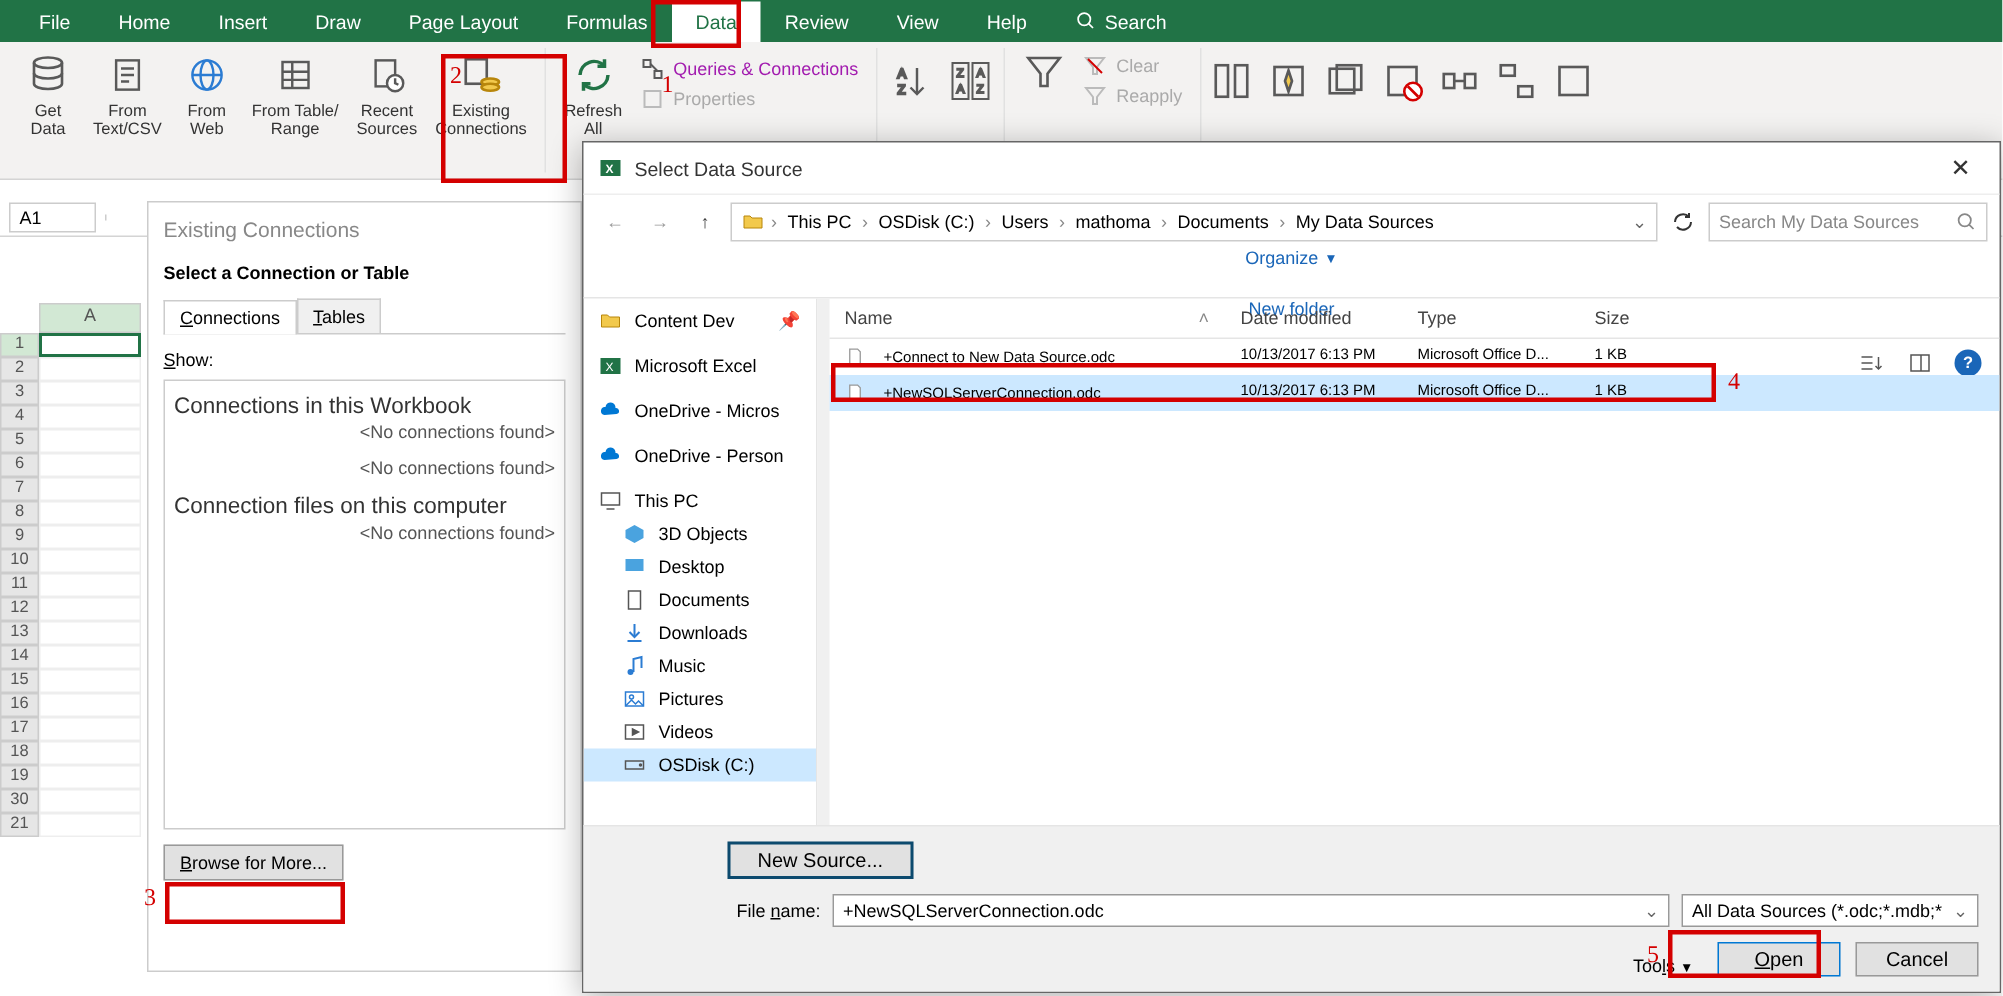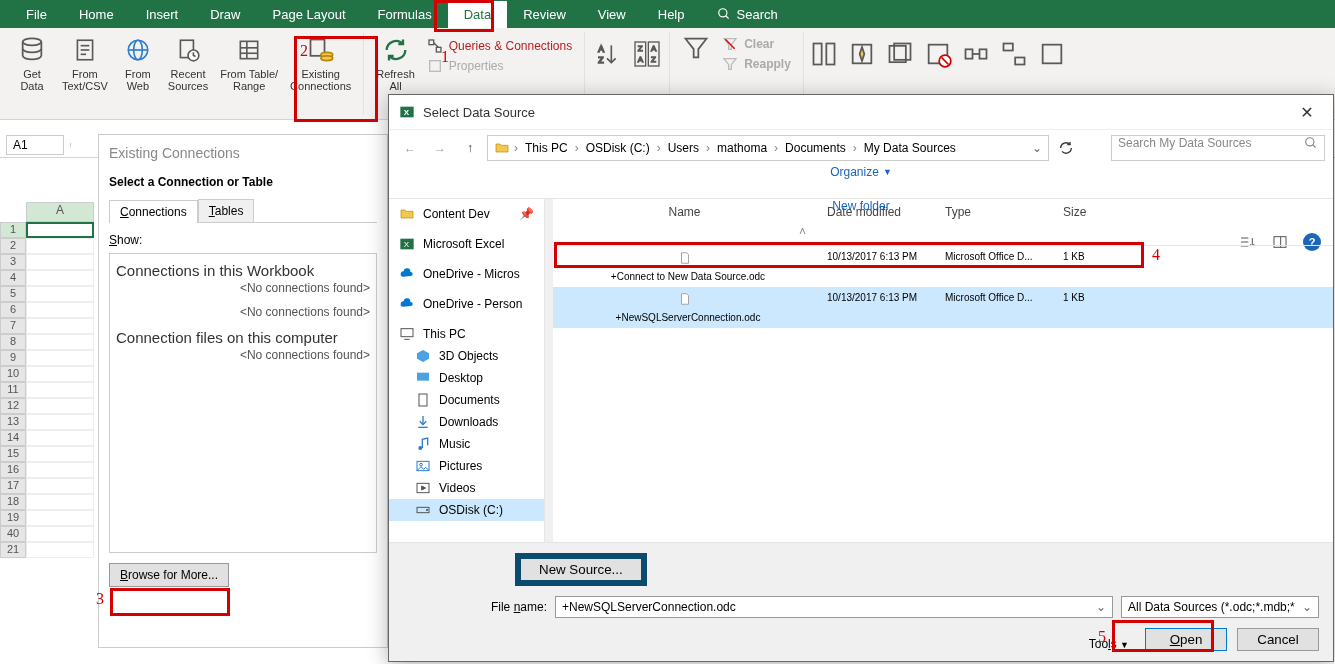--- a/index.html
+++ b/index.html
@@ -7,21 +7,21 @@
 
 
 .ribbon-tabs { background: #217346; height: 28px; display: flex; align-items: center; color: #fff; font-size: 13px; padding-left: 10px; }
 .ribbon-tab { padding: 6px 16px; cursor: pointer; }
 .ribbon-tab.active { background: #fff; color: #217346; }
 .search-tab { display: flex; align-items: center; gap: 6px; }
 .ribbon-body { background: #f3f2f1; height: 92px; border-bottom: 1px solid #d4d4d4; display: flex; padding: 4px 8px; }
 .ribbon-btn { display: flex; flex-direction: column; align-items: center; font-size: 11px; color: #333; text-align: center; padding: 2px 6px; cursor: pointer; min-width: 48px; }
 .ribbon-btn-icon { width: 32px; height: 32px; display: flex; align-items: center; justify-content: center; margin-bottom: 2px; }
 .ribbon-row { display: flex; justify-content: center; }
-.ribbon-small { display: flex; align-items: center; font-size: 12px; color: #b91c1c; padding: 2px 6px; gap: 6px; }
+.ribbon-small { display: flex; align-items: center; font-size: 12px; color: #a21caf; padding: 2px 6px; gap: 6px; }
 .ribbon-small.disabled { color: #aaa; }
 .ribbon-small-icon { width: 16px; height: 16px; }
 
 
 .formula-bar { height: 26px; border-bottom: 1px solid #d4d4d4; display: flex; align-items: center; font-size: 12px; }
 .name-box { width: 58px; border: 1px solid #ccc; padding: 2px 6px; margin: 2px 6px; }
 .fx-area { flex: 1; border-left: 1px solid #ccc; padding: 2px 6px; }
 
 
 .grid { position: relative; }
@@ -55,43 +55,43 @@
 .dialog { position: absolute; left: 388px; top: 94px; width: 946px; height: 568px; background: #fff; border: 1px solid #666; box-shadow: 0 4px 20px rgba(0,0,0,0.3); font-size: 12px; display: flex; flex-direction: column; }
 .dlg-title { height: 34px; display: flex; align-items: center; padding: 0 10px; font-size: 13px; gap: 8px; color:#333; }
 .dlg-close { margin-left: auto; width: 32px; text-align: center; font-size: 16px; cursor: pointer; color:#333; }
 .dlg-nav { height: 36px; display: flex; align-items: center; padding: 0 8px; gap: 4px; border-top:1px solid #eee; }
 .dlg-nav-btn { width: 26px; height: 26px; display: flex; align-items: center; justify-content: center; color: #999; cursor: pointer; }
 .dlg-nav-btn.enabled { color: #333; }
 .dlg-crumb { flex: 1; border: 1px solid #ccc; height: 26px; display: flex; align-items: center; padding: 0 6px; gap: 2px; }
 .dlg-crumb-item { padding: 0 3px; cursor: pointer; }
 .dlg-crumb-sep { color: #888; padding:0 2px; }
 .dlg-refresh { width: 26px; height: 26px; display: flex; align-items: center; justify-content: center; cursor: pointer; }
-.dlg-search { width: 214px; border: 1px solid #ccc; height: 26px; display: flex; align-items: flex-start; padding: 0 6px; color: #888; justify-content:space-between;margin-left:28px; }
+.dlg-search { width: 186px; border: 1px solid #ccc; height: 26px; display: flex; align-items: center; padding: 0 6px; color: #888; justify-content:space-between; }
 .dlg-toolbar { height: 34px; display: flex; align-items: center; padding: 0 12px; gap: 20px; border-bottom: 1px solid #e5e5e5; color: #1a66b8; flex-direction: column; }
 .dlg-toolbar-btn { cursor: pointer; display:flex; align-items:center; gap:4px; }
 .dlg-toolbar-right { margin-left: auto; display: flex; gap: 14px; color: #555; align-items:center; }
 .dlg-help { width: 18px; height: 18px; border-radius: 50%; background: #1a66b8; color: #fff; display: flex; align-items: center; justify-content: center; font-size: 11px; font-weight:bold; }
 .dlg-body { flex: 1; display: flex; overflow: hidden; }
 .dlg-tree { width: 156px; border-right: 1px solid #e5e5e5; padding: 4px 0; overflow: auto; }
 .dlg-tree-item { display: flex; align-items: center; gap: 8px; padding: 3px 10px; cursor: pointer; }
 .dlg-tree-item.sub { padding-left: 26px; }
 .dlg-tree-item.sel { background: #cce8ff; }
 .dlg-tree-icon { width: 16px; height: 16px; }
 .dlg-files { flex: 1; display: flex; flex-direction: column; }
 .dlg-files-head { display: flex; border-bottom: 1px solid #e5e5e5; font-size: 12px; color: #444; }
 .dlg-files-head > div { padding: 6px 10px; border-right: 1px solid transparent; }
-.dlg-col-name { width: 264px; display:flex; align-items:center; gap:6px;flex-direction:column; }
+.dlg-col-name { width: 264px; display:flex; align-items:center; gap:6px; }
 .dlg-col-date { width: 118px; }
 .dlg-col-type { width: 118px; }
 .dlg-col-size { width: 80px; text-align:left; }
 .dlg-file-row { display: flex; font-size: 10px; padding: 3px 0; cursor: pointer; }
 .dlg-file-row.sel { background: #cce8ff; }
 .dlg-file-row > div { padding: 2px 10px; white-space: nowrap; overflow: hidden; text-overflow: ellipsis; }
 .dlg-bottom { border-top: 1px solid #e5e5e5; padding: 10px 14px; display: flex; flex-direction: column; gap: 10px; background:#f0f0f0; }
-.dlg-newsrc { align-self: flex-start; margin-left: 112px; padding: 3px 18px; border: 6px solid #0c4a6e; background: #e1e1e1; cursor: pointer; }
+.dlg-newsrc { align-self: flex-start; margin-left: 82px; padding: 3px 18px; border: 2px solid #0c4a6e; background: #e1e1e1; cursor: pointer; }
 .dlg-filename-row { display: flex; align-items: center; gap: 8px; }
 .dlg-filename-label { width: 144px; text-align: right; }
 .dlg-filename-input { flex: 1; border: 1px solid #999; padding: 2px 6px; height: 22px; background:#fff; display:flex; align-items:center; justify-content:space-between; }
 .dlg-filetype { width: 198px; border: 1px solid #999; padding: 2px 6px; height: 22px; background:#fff; display:flex; align-items:center; justify-content:space-between; }
 .dlg-actions { display: flex; justify-content: flex-end; gap: 10px; align-items: flex-end; }
 .dlg-tools { margin-right: 6px; cursor: pointer; }
 .dlg-btn { width: 82px; padding: 3px 14px; border: 1px solid #999; background: #e1e1e1; cursor: pointer; text-align: center; }
 .dlg-btn.primary { border: 1px solid #0078d4; }
 
 
@@ -155,39 +155,39 @@
             <ellipse cx="12" cy="12" rx="4" ry="9"></ellipse>
             <line x1="3" y1="12" x2="21" y2="12"></line>
           </svg>
         </div>
       <span style="white-space:pre-line">From
 Web</span>
     </div>
     <div class="ribbon-btn">
       <div class="ribbon-btn-icon">
           <svg width="26" height="26" viewBox="0 0 24 24" fill="none" stroke="#595959" stroke-width="1.5">
-            <rect x="5" y="3" width="12" height="16"></rect>
-            <circle cx="17" cy="17" r="5" fill="#fff"></circle>
-            <path d="M17 14v3l2 1"></path>
-          </svg>
-        </div>
-      <span style="white-space:pre-line">Recent
-Sources</span>
-    </div>
-    <div class="ribbon-btn">
-      <div class="ribbon-btn-icon">
-          <svg width="26" height="26" viewBox="0 0 24 24" fill="none" stroke="#595959" stroke-width="1.5">
             <rect x="4" y="4" width="16" height="16"></rect>
             <line x1="4" y1="10" x2="20" y2="10"></line>
             <line x1="4" y1="15" x2="20" y2="15"></line>
             <line x1="10" y1="4" x2="10" y2="20"></line>
           </svg>
         </div>
       <span style="white-space:pre-line">From Table/
 Range</span>
+    </div>
+    <div class="ribbon-btn">
+      <div class="ribbon-btn-icon">
+          <svg width="26" height="26" viewBox="0 0 24 24" fill="none" stroke="#595959" stroke-width="1.5">
+            <rect x="5" y="3" width="12" height="16"></rect>
+            <circle cx="17" cy="17" r="5" fill="#fff"></circle>
+            <path d="M17 14v3l2 1"></path>
+          </svg>
+        </div>
+      <span style="white-space:pre-line">Recent
+Sources</span>
     </div>
     <div class="ribbon-btn">
       <div class="ribbon-btn-icon">
           <svg width="28" height="28" viewBox="0 0 24 24" fill="none" stroke="#595959" stroke-width="1.5">
             <rect x="3" y="3" width="12" height="14"></rect>
             <ellipse cx="17" cy="16" rx="5" ry="2" fill="#f2c94c" stroke="#b8860b"></ellipse>
             <ellipse cx="17" cy="19" rx="5" ry="2" fill="#f2c94c" stroke="#b8860b"></ellipse>
           </svg>
         </div>
       <span style="white-space:pre-line">Existing
@@ -246,21 +246,21 @@
         </svg>
       </div>
   </div>
   <div style="border-right:1px solid #e1e1e1; margin:0 6px;"></div>
   <div style="display:flex;">
     <div class="ribbon-btn-icon" style="width:40px;">
         <svg width="28" height="28" viewBox="0 0 24 24" fill="none" stroke="#595959" stroke-width="1.5">
           <polygon points="3 4 21 4 14 13 14 20 10 20 10 13"></polygon>
         </svg>
       </div>
-    <div style="display:flex; flex-direction:column; padding-top:2px;font-weight:bold;">
+    <div style="display:flex; flex-direction:column; padding-top:2px;">
       <div class="ribbon-small disabled">
         <svg class="ribbon-small-icon" viewBox="0 0 24 24" fill="none" stroke="#bbb" stroke-width="2">
             <polygon points="3 4 21 4 14 13 14 20 10 20 10 13"></polygon>
             <line x1="5" y1="5" x2="19" y2="19" stroke="#d40000"></line>
           </svg>
         <span>Clear</span>
       </div>
       <div class="ribbon-small disabled">
         <svg class="ribbon-small-icon" viewBox="0 0 24 24" fill="none" stroke="#bbb" stroke-width="2">
             <polygon points="3 4 21 4 14 13 14 20 10 20 10 13"></polygon>
@@ -329,21 +329,21 @@
       <div class="row-header">10</div>
       <div class="row-header">11</div>
       <div class="row-header">12</div>
       <div class="row-header">13</div>
       <div class="row-header">14</div>
       <div class="row-header">15</div>
       <div class="row-header">16</div>
       <div class="row-header">17</div>
       <div class="row-header">18</div>
       <div class="row-header">19</div>
-      <div class="row-header">40</div>
+      <div class="row-header">30</div>
       <div class="row-header">21</div>
     </div>
   <div class="cells" id="cells">
       <div class="cell-row">
         <div class="cell active"></div>
       </div>
       <div class="cell-row">
         <div class="cell"></div>
       </div>
       <div class="cell-row">

